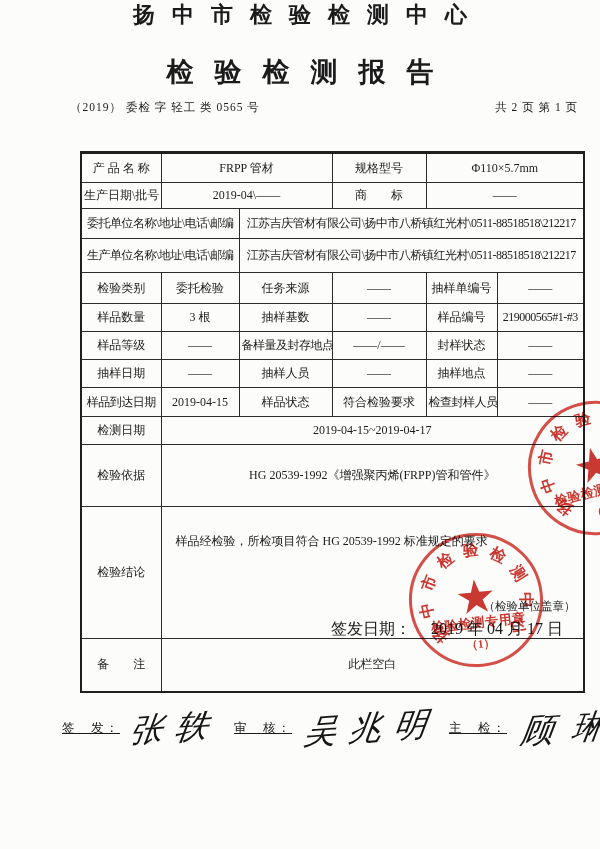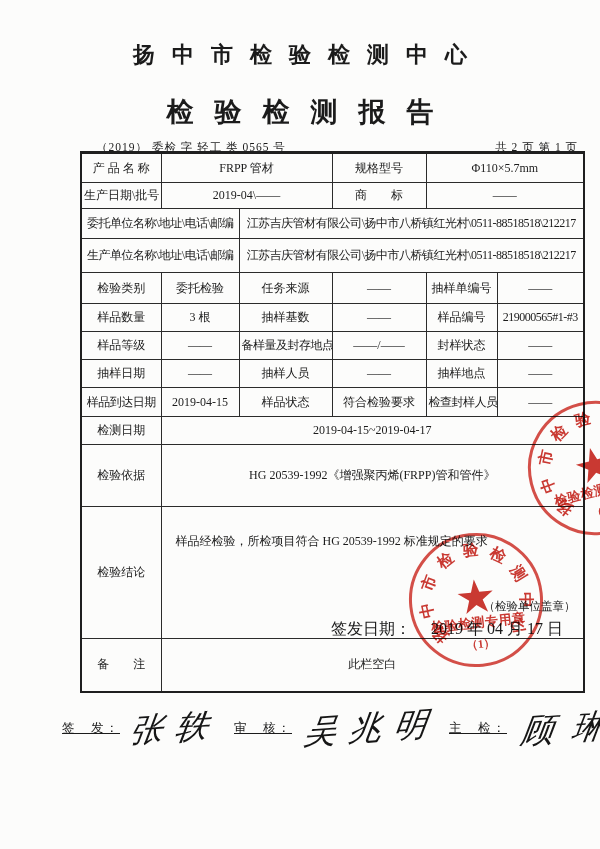--- a/index.html
+++ b/index.html
@@ -4,30 +4,30 @@
 <style>
   * { box-sizing: border-box; margin: 0; padding: 0; }
   html,body { background:#ffffff; }
   body { font-family: "Liberation Serif", "DejaVu Serif", serif; color:#1b1b1b; }
   .page {
     position: relative; width: 600px; height: 849px;
     background: #fcfcfb; overflow: hidden; margin: 0 auto;
   }
   
   .org-title {
-    margin-top: 40px; text-align: center;
+    text-align: center;
     font-size: 22px; font-weight: bold; letter-spacing: 17px; text-indent: 17px;
   }
   .report-title {
     margin-top: 24px; text-align: center;
     font-size: 27px; font-weight: bold; letter-spacing: 21px; text-indent: 21px;
   }
   .doc-line {
     display: flex; justify-content: space-between; align-items: flex-end;
-    margin: 10px 22px 0 96px; font-size: 11.5px; letter-spacing: 1px;
+    margin: 10px 22px 0 70px; font-size: 11.5px; letter-spacing: 1px;
   }
   
   table.report {
     position: absolute; left: 62px; top: 151px; width: 503px;
     border-collapse: collapse; table-layout: fixed;
     border: 2px solid #1f1f1f; border-top-width: 3px; margin-left: 18px;
   }
   table.report td {
     border: 1px solid #2b2b2b; font-size: 12px;
     text-align: center; vertical-align: middle; padding: 1px 2px;

